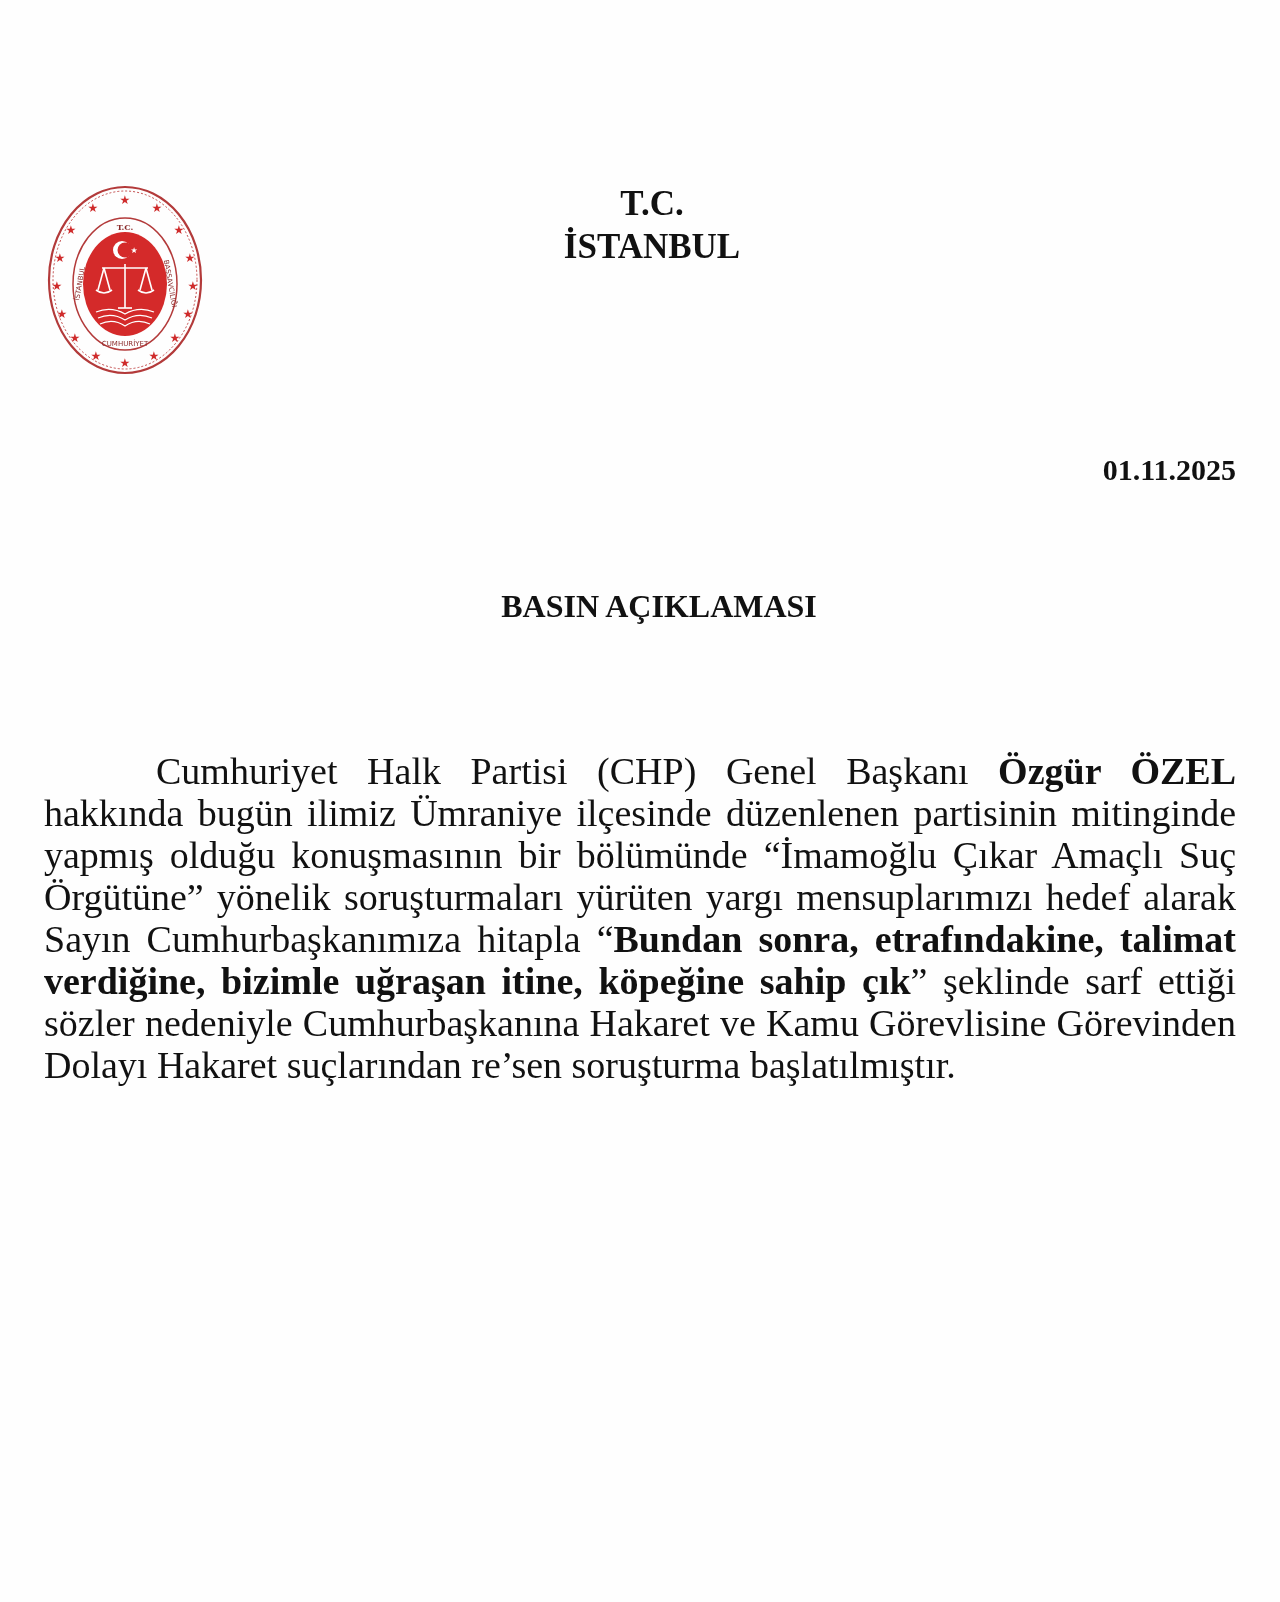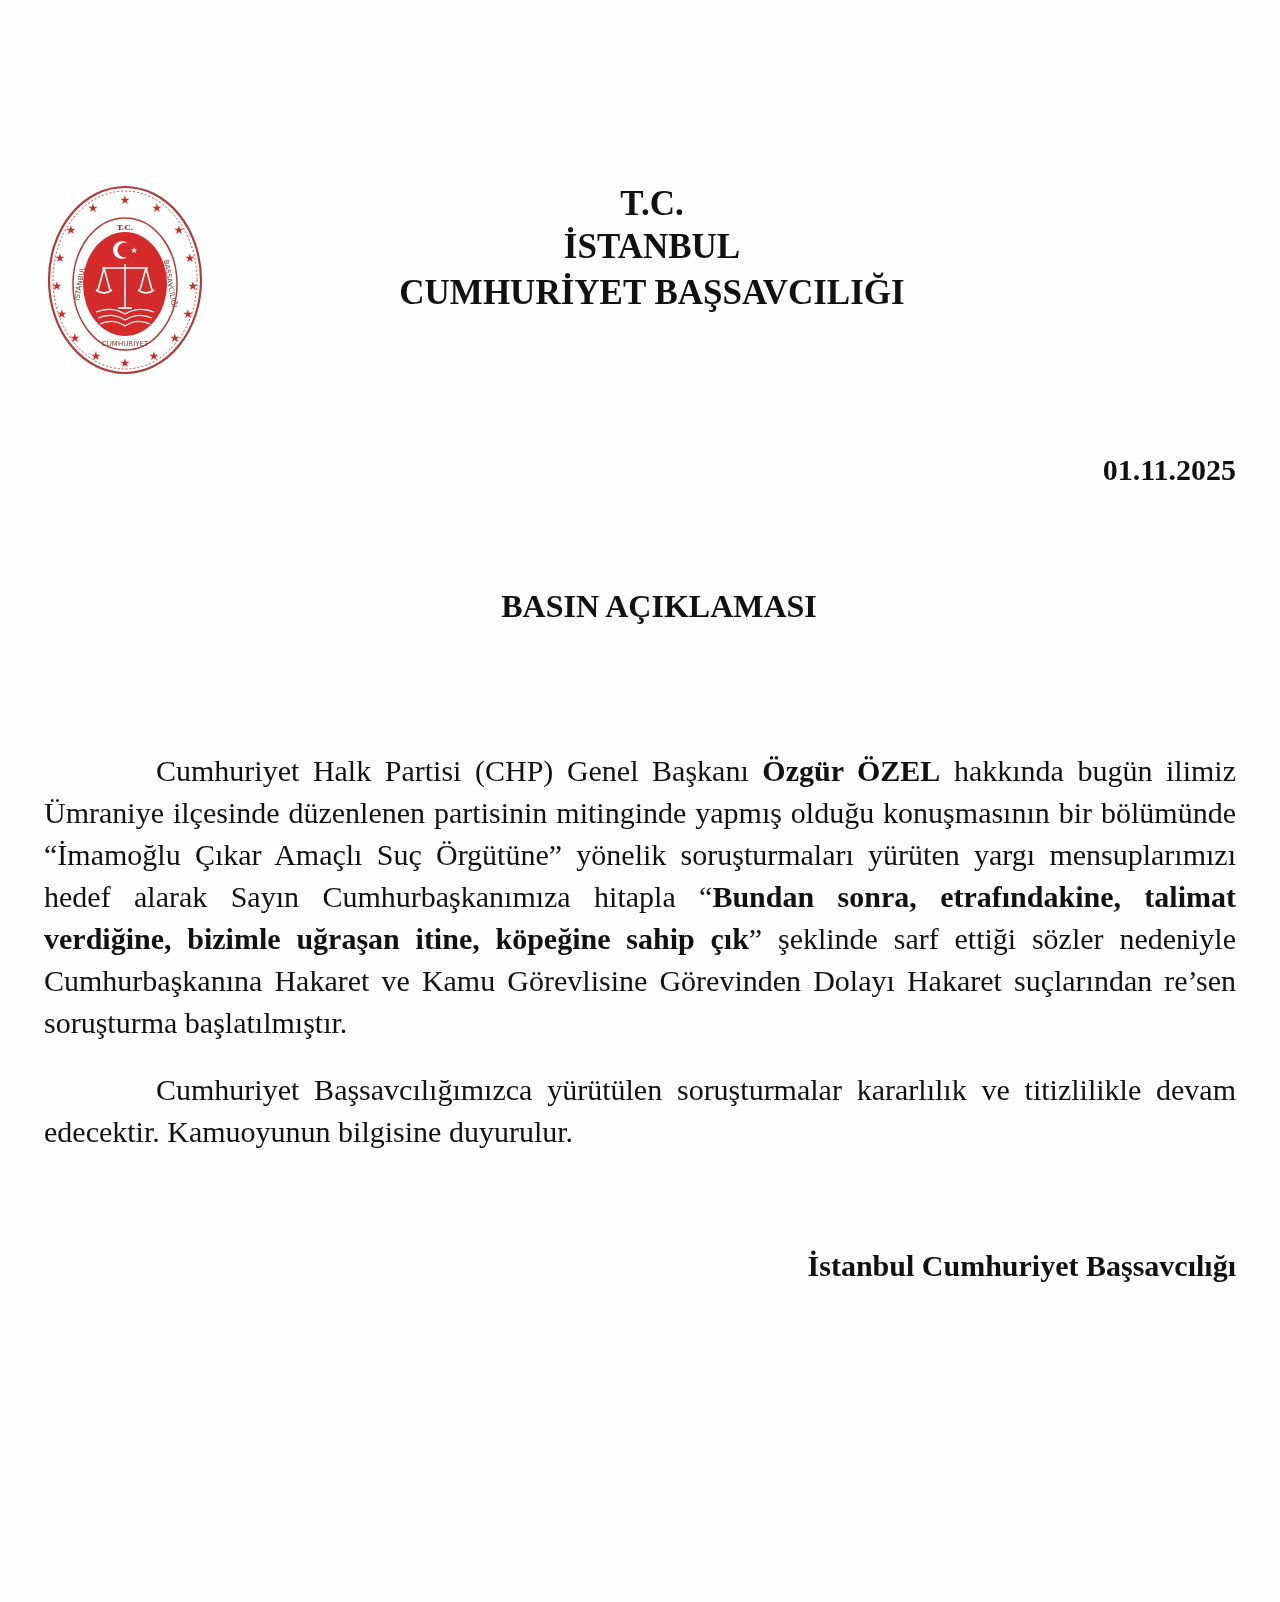--- a/index.html
+++ b/index.html
@@ -59,21 +59,21 @@
       font-weight: bold;
       font-size: 32px;
       padding-left: 10px;
     }
 
     .body {
       position: absolute;
       left: 44px;
       width: 1192px;
       top: 750px;
-      font-size: 30px;
+      font-size: 38px;
       line-height: 42px;
       text-align: justify;
     }
     .body p {
       text-indent: 112px;
       margin-bottom: 25px;
     }
     .body b { font-weight: bold; }
 
     .signature {
@@ -135,27 +135,24 @@
         <path d="M50 128 Q65 122 79 130 Q93 122 108 128"></path>
         <path d="M52 134 Q66 128 79 136 Q92 128 106 134"></path>
         <path d="M54 140 Q67 134 79 142 Q91 134 104 140"></path>
       </g>
     </svg>
   </div>
 
   <div class="header">
     <span class="line tc">T.C.</span>
     <span class="line city">İSTANBUL</span>
-    <span class="line office">CUMHURİYET BAŞSAVCILIĞI</span>
   </div>
 
   <div class="date">01.11.2025</div>
 
   <div class="doc-title">BASIN AÇIKLAMASI</div>
 
   <div class="body">
     <p><span>Cumhuriyet Halk Partisi (CHP) Genel Başkanı </span><b>Özgür ÖZEL</b><span> hakkında bugün ilimiz Ümraniye ilçesinde düzenlenen partisinin mitinginde yapmış olduğu konuşmasının bir bölümünde “İmamoğlu Çıkar Amaçlı Suç Örgütüne” yönelik soruşturmaları yürüten yargı mensuplarımızı hedef alarak Sayın Cumhurbaşkanımıza hitapla “</span><b>Bundan sonra, etrafındakine, talimat verdiğine, bizimle uğraşan itine, köpeğine sahip çık</b><span>” şeklinde sarf ettiği sözler nedeniyle Cumhurbaşkanına Hakaret ve Kamu Görevlisine Görevinden Dolayı Hakaret suçlarından re’sen soruşturma başlatılmıştır.</span></p>
-    <p>Cumhuriyet Başsavcılığımızca yürütülen soruşturmalar kararlılık ve titizlilikle devam edecektir. Kamuoyunun bilgisine duyurulur.</p>
   </div>
 
-  <div class="signature">İstanbul Cumhuriyet Başsavcılığı</div>
 
 </div>
 
 </body></html>

